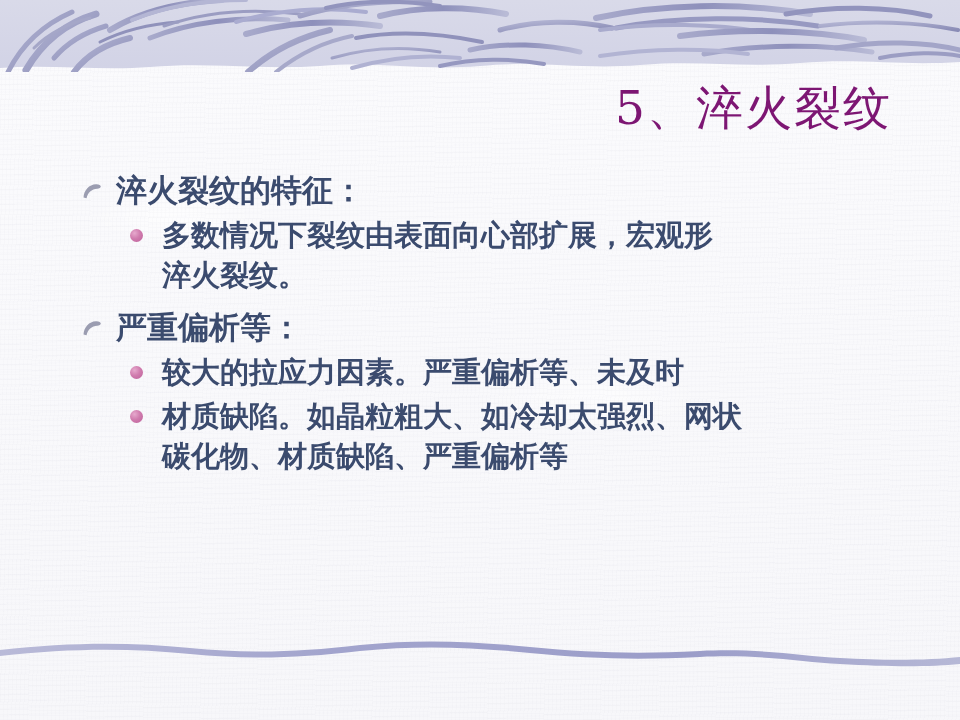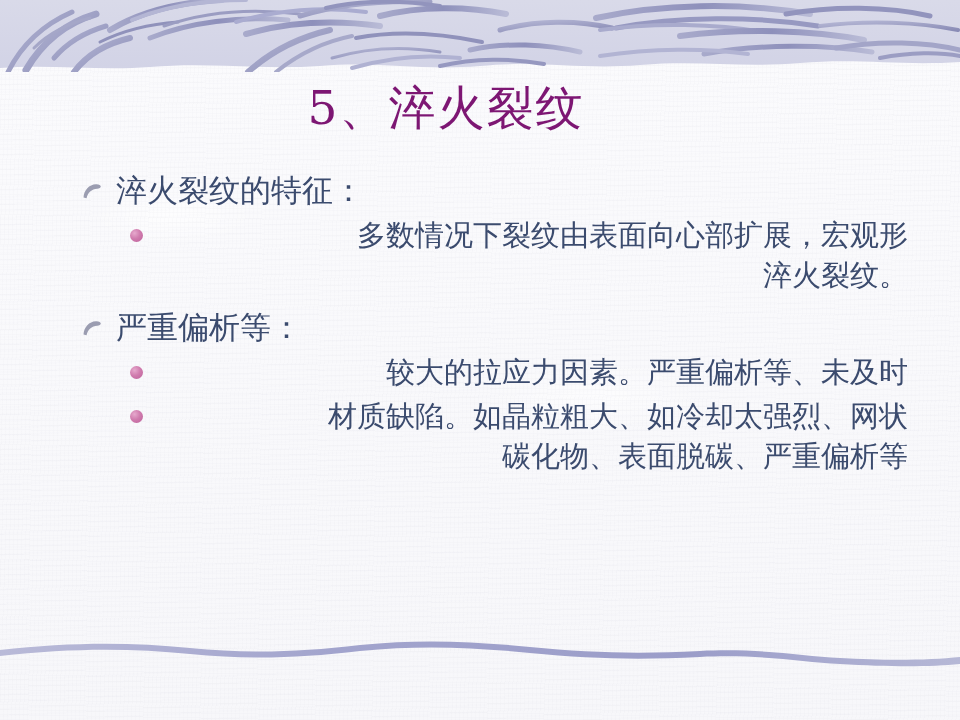--- a/index.html
+++ b/index.html
@@ -72,35 +72,36 @@
     overflow: hidden;
   }
   .footer-wave svg { display: block; }
 
   
   .title {
     position: absolute;
     top: 82px;
     left: 0;
     width: 892px;
-    text-align: center;
+    text-align: right;
     font-size: 47px;
     line-height: 1.1;
     letter-spacing: 2px;
     color: #7d1673;
     font-family: "DejaVu Serif", "Liberation Serif", serif;
     white-space: nowrap;
   }
 
   
   .content {
     position: absolute;
     top: 170px;
     left: 78px;
     width: 830px;
+    font-weight: bold;
   }
 
   
   .lvl1 {
     position: relative;
     padding-left: 38px;
     margin-bottom: 4px;
     color: #3b4b6e;
     font-size: 31px;
     line-height: 1.32;
@@ -129,21 +130,21 @@
   }
   .lvl2-marker {
     position: absolute;
     left: 52px;
     top: 14px;
     width: 13px;
     height: 13px;
     border-radius: 50%;
     background: radial-gradient(circle at 35% 32%, #e6a9cd 0%, #d07cae 45%, #bd5f99 100%);
   }
-  .lvl2 .line { display: block; white-space: nowrap; text-align: right; }
+  .lvl2 .line { display: block; white-space: nowrap; }
 
   .spacer-sm { height: 8px; }
 </style>
 </head>
 <body>
 
 <div class="slide">
 
   <div class="paper-texture"></div>
 
@@ -253,21 +254,21 @@
 
     <div class="lvl2-group">
       <div class="lvl2">
         <span class="lvl2-marker"></span>
         <span class="line">较大的拉应力因素。严重偏析等、未及时</span>
       </div>
 
       <div class="lvl2">
         <span class="lvl2-marker"></span>
         <span class="line">材质缺陷。如晶粒粗大、如冷却太强烈、网状</span>
-        <span class="line">碳化物、表面脱碳、严重偏析等</span>
+        <span class="line">碳化物、材质缺陷、严重偏析等</span>
       </div>
     </div>
 
   </div>
 
   <div class="footer-wave">
     <svg width="960" height="44" viewBox="0 0 960 44" xmlns="http://www.w3.org/2000/svg">
       <defs>
         <linearGradient id="gWave" x1="0" y1="0" x2="1" y2="0">
           <stop offset="0%" stop-color="#b9bad8"></stop>

